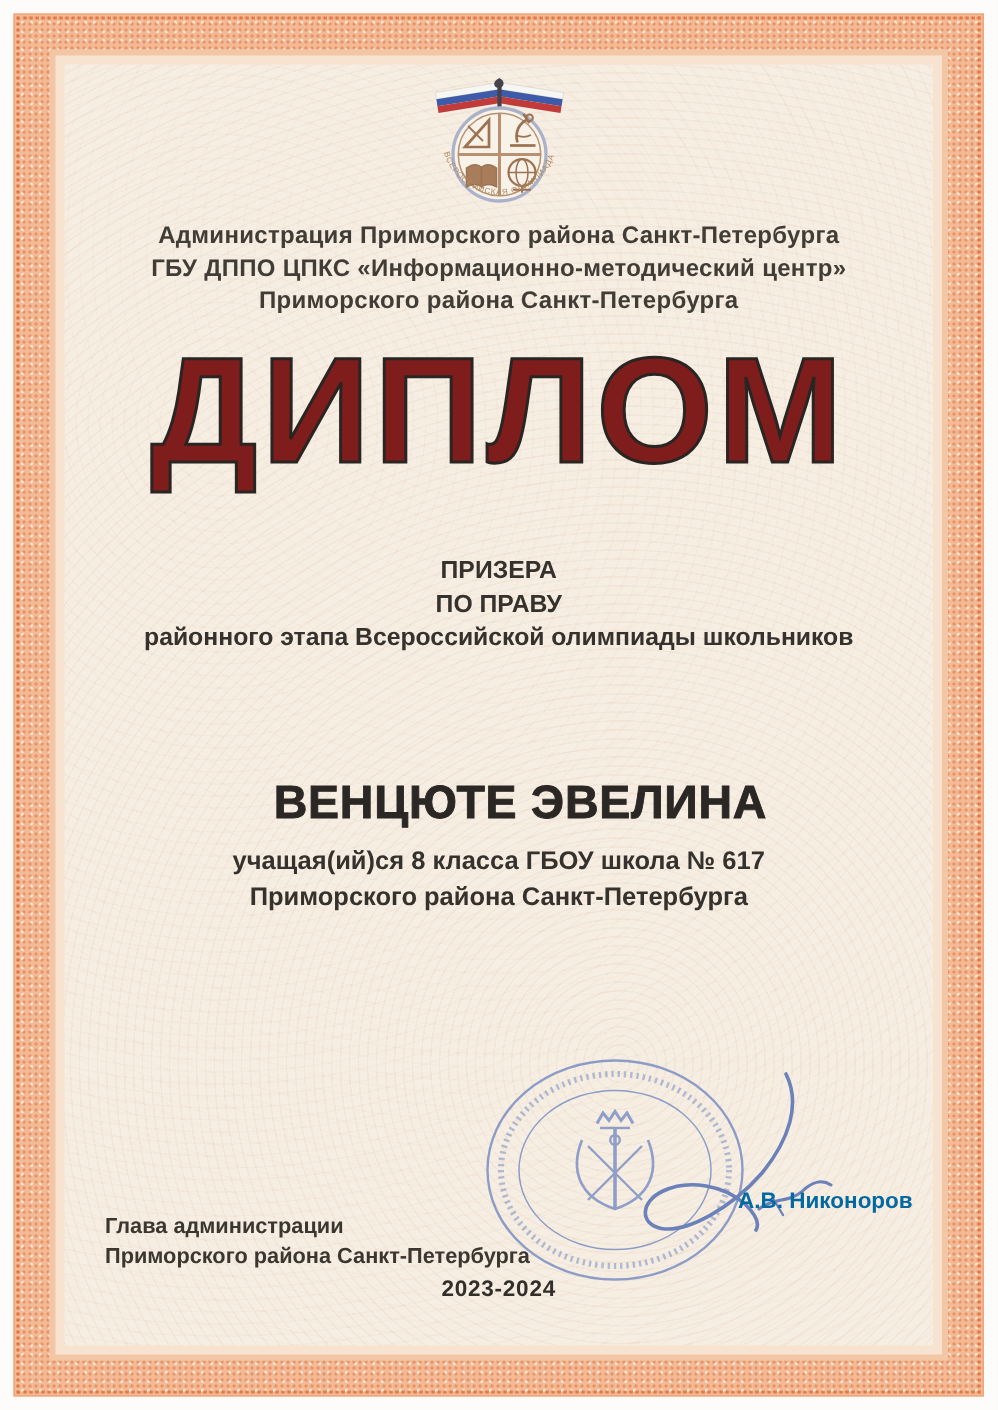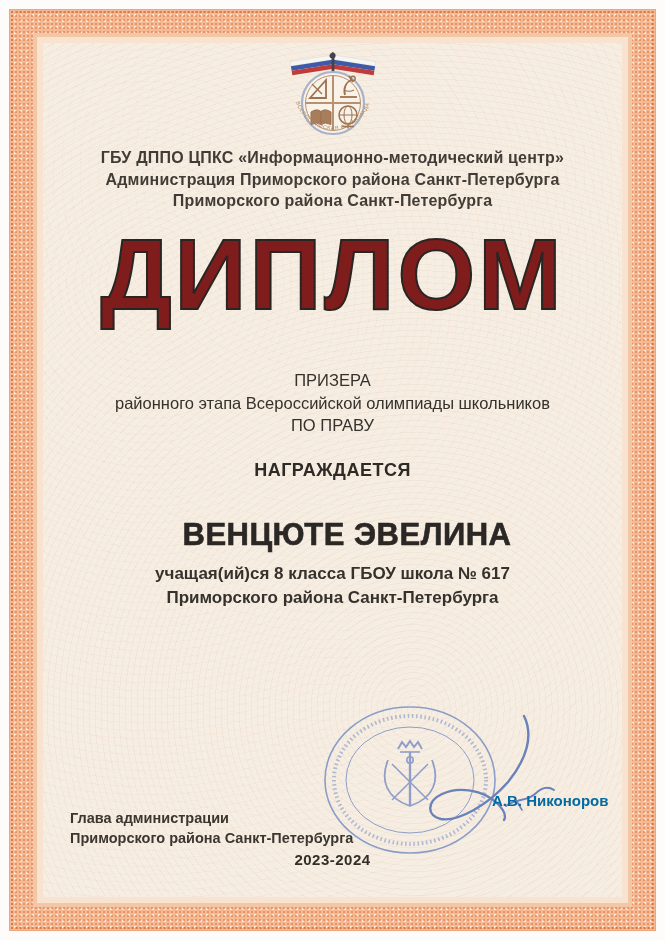--- a/index.html
+++ b/index.html
@@ -40,21 +40,21 @@
   .emblem { left:50%; margin-left:-55px; top:52px; width:110px; height:88px; }
 
   .org { top:147px; font-size:16px; line-height:21.5px; font-weight:bold; color:#413c36; letter-spacing:0.2px; }
 
   .title {
     top:220px; font-size:100px; line-height:1.08; font-weight:bold;
     color:#7f1d1d; letter-spacing:3px;
     -webkit-text-stroke:2px #282522;
   }
 
-  .award { top:369px; font-size:16.5px; line-height:22.5px; font-weight:normal; color:#35312c; }
+  .award { top:369px; font-size:16.5px; line-height:22.5px; font-weight:bold; color:#35312c; }
 
   .awarded-label { top:460px; font-size:18px; font-weight:bold; color:#2e2a26; letter-spacing:0.5px; }
 
   .recipient-name { top:517px; font-size:31px; font-weight:bold; color:#2a2724; letter-spacing:0.5px;padding-left:29px; -webkit-text-stroke:0.6px #2a2724; }
 
   .recipient-desc { top:562px; font-size:17px; line-height:23.5px; font-weight:bold; color:#35312c; }
 
   .stamp { left:320px; top:702px; width:252px; height:160px; }
 
   .signer-title { left:70px; top:808px; font-size:14.5px; line-height:20px; font-weight:bold; color:#3b3630; text-align:left; }
@@ -116,34 +116,33 @@
       </g>
     </g>
 
     <path id="emblem-cap-path" d="M17.5 48 A 38.5 38.5 0 0 0 92.5 48" fill="none"></path>
     <text font-size="5.4" fill="#b08a63" letter-spacing="0.55" font-family="Liberation Sans, sans-serif">
       <textPath href="#emblem-cap-path" startOffset="2">ВСЕРОССИЙСКАЯ ОЛИМПИАДА ШКОЛЬНИКОВ</textPath>
     </text>
   </svg>
 
   <div class="abs center org">
+    <div>Администрация Приморского района Санкт-Петербурга</div>
     <div>ГБУ ДППО ЦПКС «Информационно-методический центр»</div>
-    <div>Администрация Приморского района Санкт-Петербурга</div>
     <div>Приморского района Санкт-Петербурга</div>
   </div>
 
   <div class="abs center title">ДИПЛОМ</div>
 
   <div class="abs center award">
     <div>ПРИЗЕРА</div>
+    <div>ПО ПРАВУ</div>
     <div>районного этапа Всероссийской олимпиады школьников</div>
-    <div>ПО ПРАВУ</div>
   </div>
 
-  <div class="abs center awarded-label">НАГРАЖДАЕТСЯ</div>
   <div class="abs center recipient-name">ВЕНЦЮТЕ ЭВЕЛИНА</div>
   <div class="abs center recipient-desc">
     <div>учащая(ий)ся 8 класса ГБОУ школа № 617</div>
     <div>Приморского района Санкт-Петербурга</div>
   </div>
 
   <svg class="abs stamp" viewBox="0 0 252 160">
     <g stroke="#8095c5" fill="none" opacity="0.9">
       <ellipse cx="90" cy="78" rx="85" ry="73" stroke-width="1.6"></ellipse>
       <ellipse cx="90" cy="78" rx="76" ry="64" stroke-width="4" stroke-dasharray="1.6 2.6" opacity="0.65"></ellipse>

